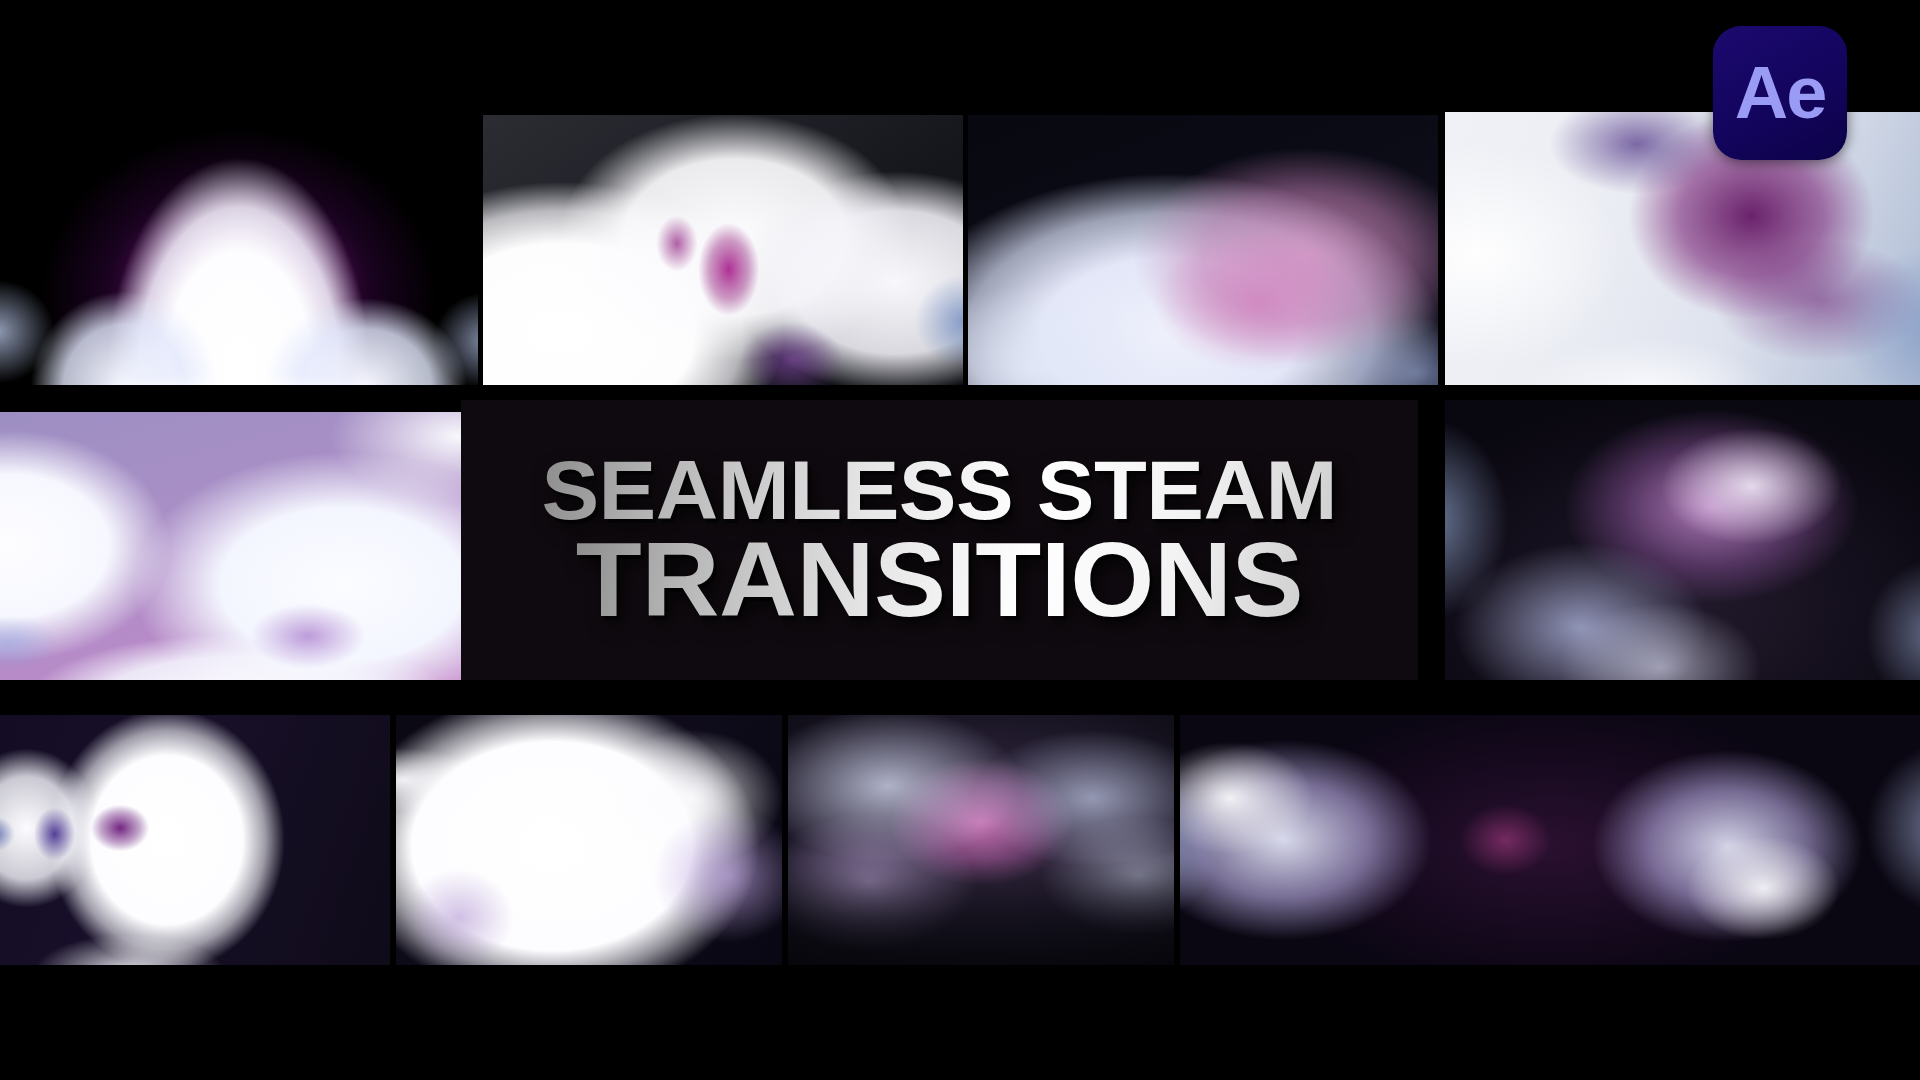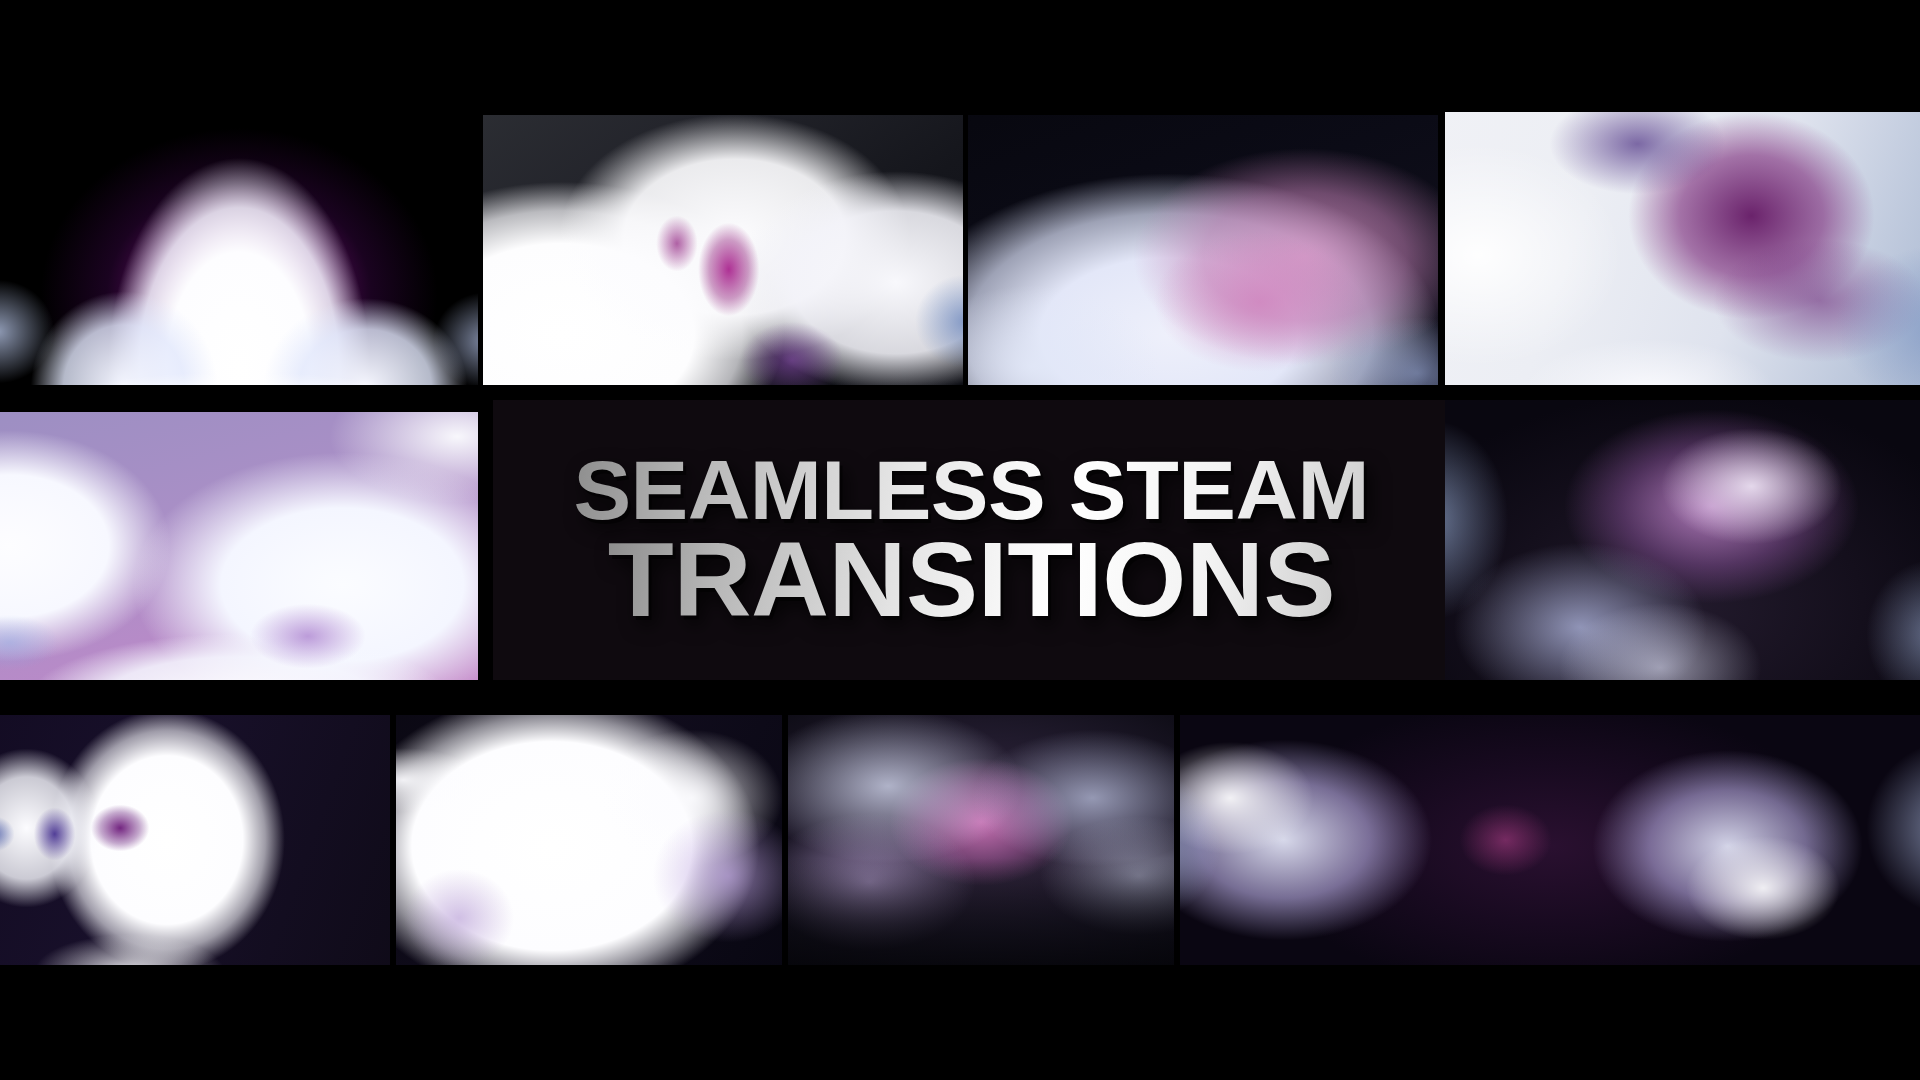--- a/index.html
+++ b/index.html
@@ -77,21 +77,21 @@
   #t5 .bg  { background:linear-gradient(165deg,#9a8fc2 0%,#a98fc6 40%,#b98ac8 70%,#c888c8 100%); }
   #t5 .c1  { background:radial-gradient(ellipse 36% 46% at 10% 50%, #fdfdff 0%, #f7f8ff 48%, rgba(240,242,255,0) 78%); }
   #t5 .c2  { background:radial-gradient(ellipse 48% 54% at 68% 62%, #fbfcff 0%, #f4f6ff 44%, rgba(236,240,255,0) 76%); }
   #t5 .c3  { background:radial-gradient(ellipse 30% 28% at 88% 16%, rgba(252,253,255,.95) 0%, rgba(240,244,255,0) 74%); }
   #t5 .c4  { background:radial-gradient(ellipse 46% 26% at 50% 98%, #fdfdff 0%, rgba(246,248,255,.85) 52%, rgba(240,244,255,0) 80%); }
   #t5 .c5  { background:radial-gradient(ellipse 14% 14% at 62% 78%, rgba(158,108,198,.66) 0%, rgba(158,108,198,0) 72%); }
   #t5 .c6  { background:radial-gradient(ellipse 12% 12% at 10% 80%, rgba(142,168,226,.5) 0%, rgba(142,168,226,0) 72%); }
 
   
   #t6 {
-    left:493px; top:400px; width:957px; height:280px;
+    left:461px; top:400px; width:957px; height:280px;
     background:#0f0a0f;
     text-decoration:underline;
   }
   .title-wrap {
     position:absolute; inset:0;
     display:flex; flex-direction:column;
     align-items:center; justify-content:center;
     gap:2px;
   }
   .title-line {
@@ -285,14 +285,17 @@
     <div class="lyr bg"></div>
     <div class="lyr m1"></div>
     <div class="lyr m2"></div>
     <div class="lyr m3"></div>
     <div class="lyr m4"></div>
     <div class="lyr m5"></div>
     <div class="lyr m6"></div>
     <div class="lyr m7"></div>
   </div>
 
+  <div id="ae-logo">
+    <span class="ae-text">Ae</span>
+  </div>
 
 </div>
 
 </body></html>

